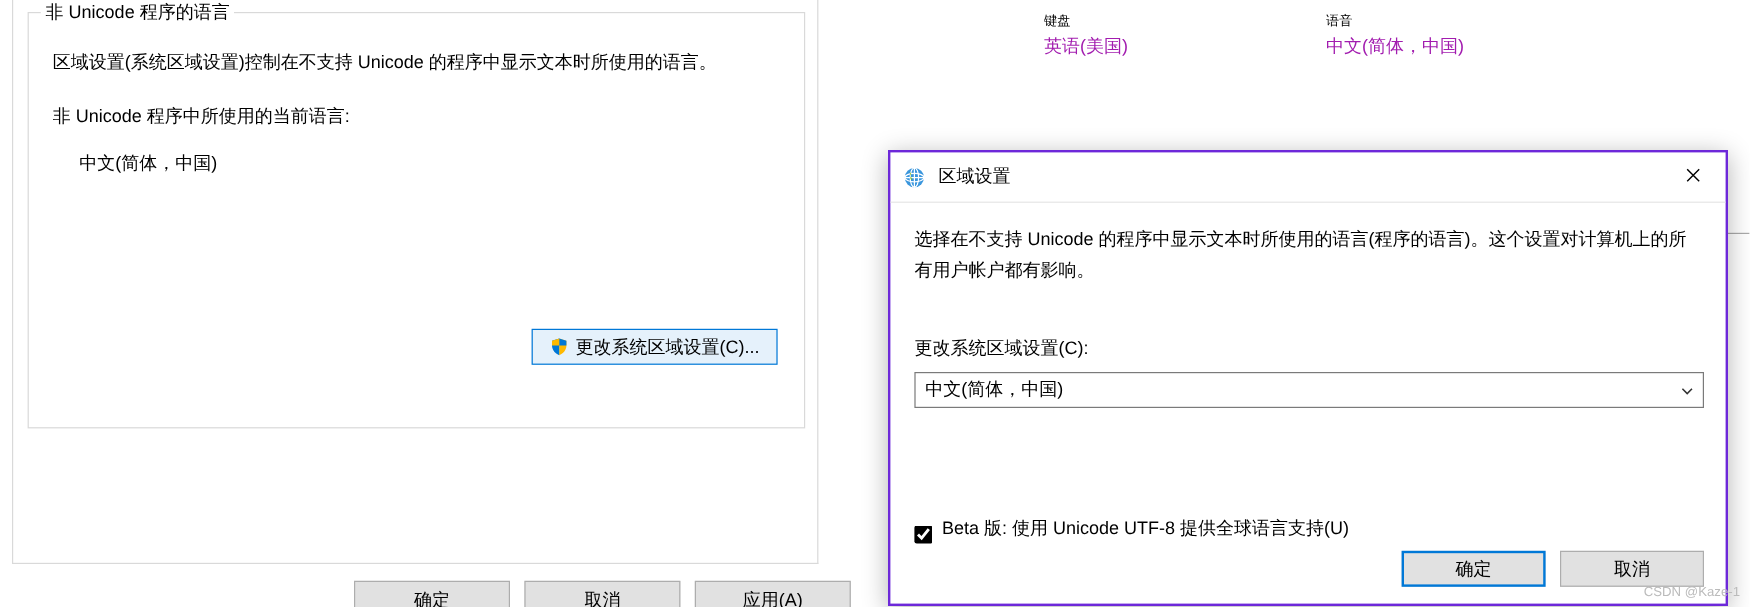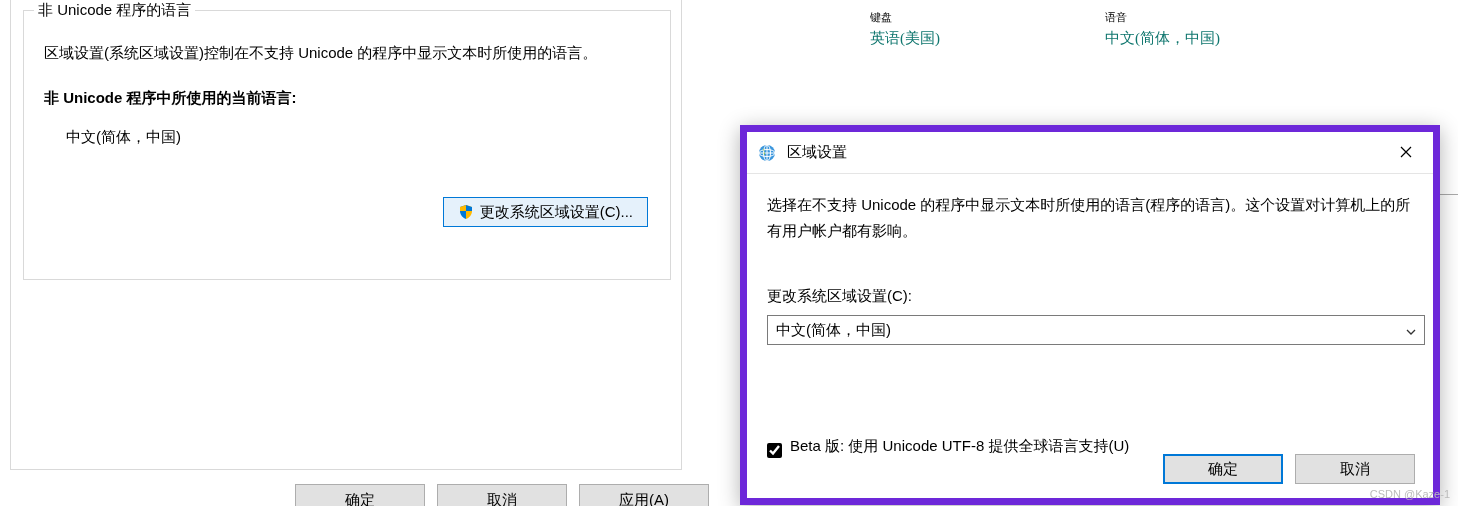--- a/index.html
+++ b/index.html
@@ -26,37 +26,37 @@
       width: 672px;
       height: 470px;
       border: 1px solid #d9d9d9;
       border-top: none;
       background: #fff;
     }
     .groupbox {
       position: absolute;
       left: 12px; top: 10px;
       width: 648px;
-      height: 270px;
+      height: 347px;
       border: 1px solid #d9d9d9;
     }
     .groupbox-title {
       position: absolute;
       left: 10px; top: -10px;
       background: #fff;
       padding: 0 4px;
       font-size: 15px;
     }
     .group-inner {
       padding: 28px 20px 10px 20px;
       font-size: 15px;
       line-height: 1.8;
     }
     .desc-text { margin-bottom: 18px; }
-    .cur-lang-label { margin-top: 4px; font-weight: bold; }
+    .cur-lang-label { margin-top: 4px; }
     .cur-lang-value { margin-left: 22px; margin-top: 12px; }
 
     .change-btn {
       position: absolute;
       right: 22px;
       bottom: 52px;
       display: inline-flex;
       align-items: center;
       gap: 6px;
       padding: 0 14px;
@@ -89,42 +89,42 @@
       left: 740px; top: 0; right: 0; height: 200px;
       background: #fff;
     }
     .settings-row {
       position: absolute;
       left: 870px; top: 10px;
       display: flex;
       gap: 165px;
     }
     .settings-item .title { font-size: 11px; color: #000; font-weight: 400; }
-    .settings-item .value { font-size: 15px; color: #0f766e; margin-top: 4px; font-family: Liberation Serif, serif; }
+    .settings-item .value { font-size: 15px; color: #a21caf; margin-top: 4px; }
     .windows-lang-partial {
       position: absolute;
       left: 850px; top: 120px;
       font-size: 22px;
       color: #000;
     }
     .right-border {
       position: absolute;
       left: 1438px; top: 185px;
       width: 20px; height: 10px;
       border-bottom: 1px solid #aaa;
     }
 
     
     .dialog {
       position: absolute;
       left: 740px; top: 125px;
       width: 700px;
       height: 380px;
       background: #fff;
-      border: 7px solid #6d28d9;
+      border: 2px solid #6d28d9;
       box-shadow: 0 4px 20px rgba(0,0,0,0.3);
     }
     .dialog-titlebar {
       height: 42px;
       display: flex;
       align-items: center;
       padding: 0 2px 0 10px;
       border-bottom: 1px solid #e5e5e5;
     }
     .globe-icon { width: 20px; height: 20px; margin-right: 10px; }

